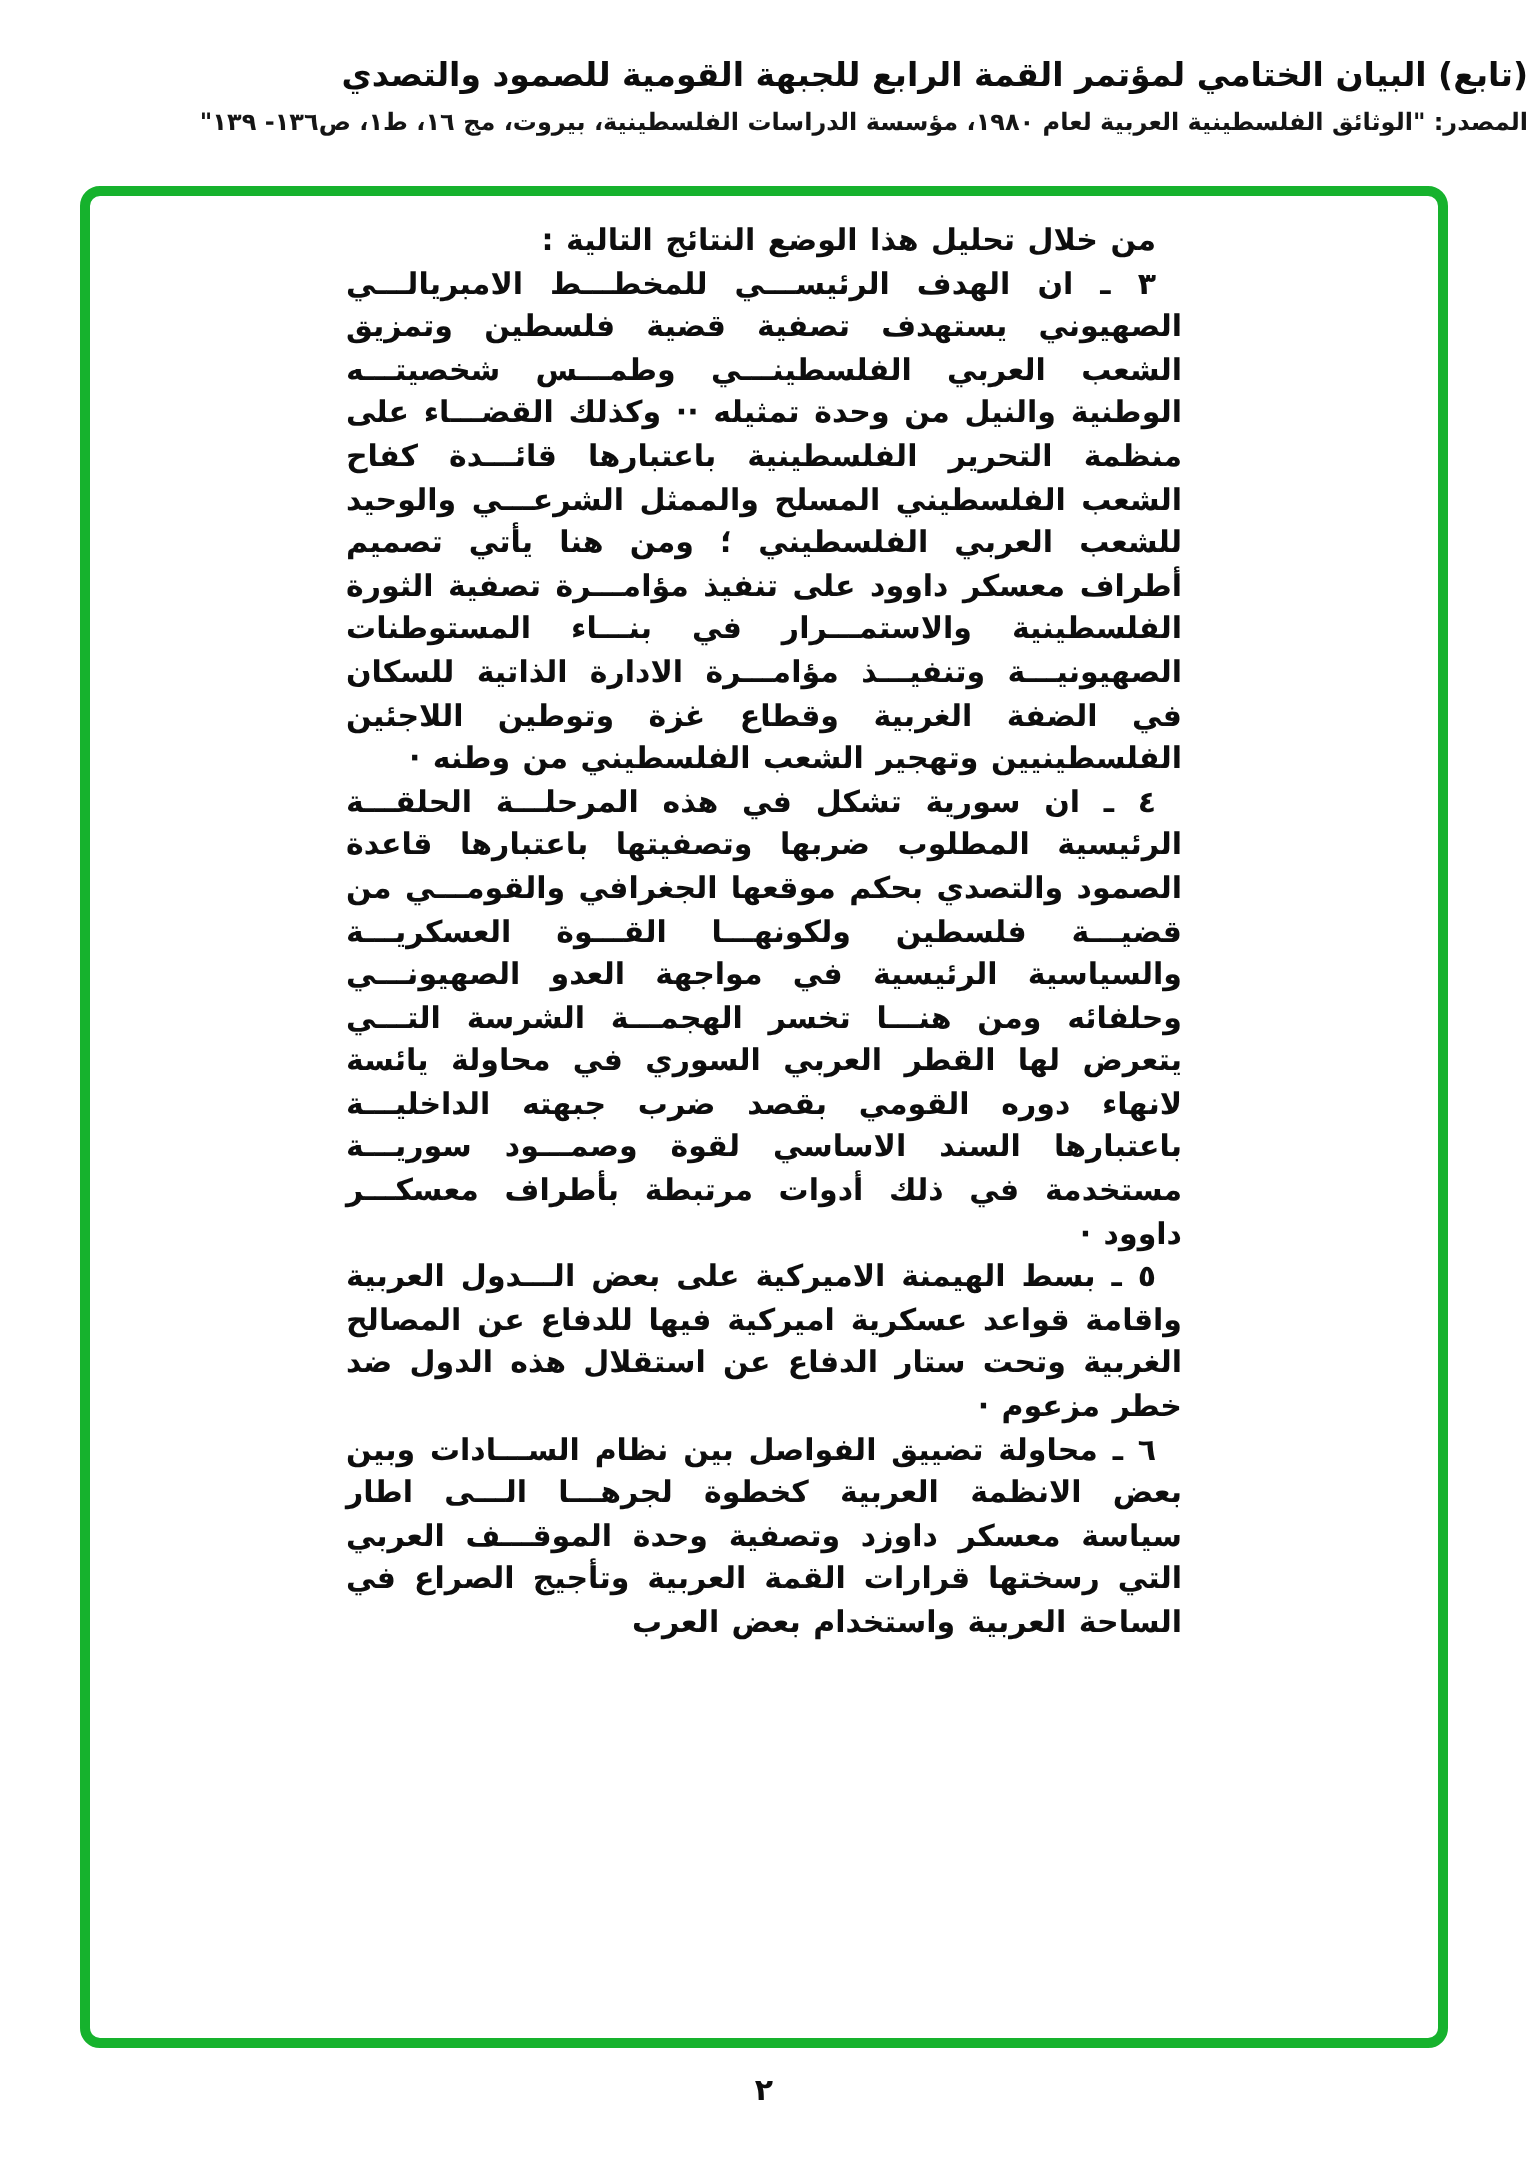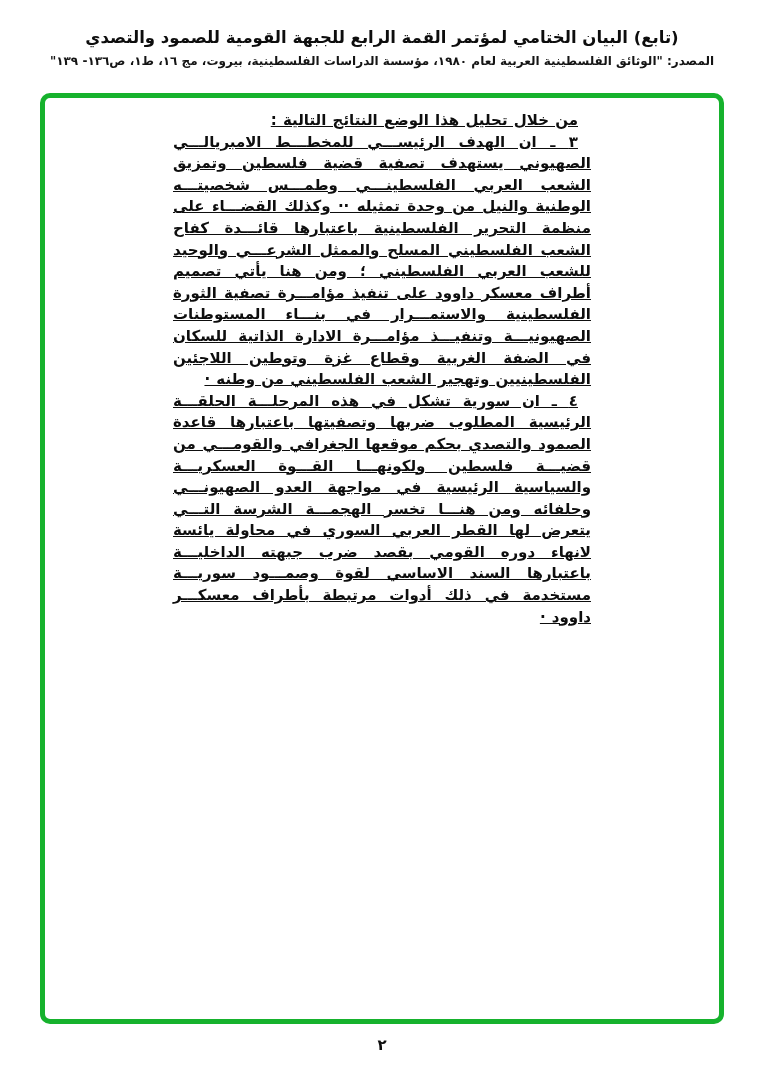--- a/index.html
+++ b/index.html
@@ -14,21 +14,21 @@
     overflow: hidden;
     font-family: "DejaVu Sans", sans-serif;
     color: #111111;
   }
   
   .header {
     position: absolute;
     top: 28px;
     left: 0;
     width: 764px;
-    text-align: center;
+    text-align: right;
     direction: rtl;
   }
   .header .title {
     font-size: 16.5px;
     font-weight: bold;
     letter-spacing: 0.2px;
     color: #0d0d0d;
   }
   .header .source {
     margin-top: 7px;
@@ -58,21 +58,20 @@
   .text-col {
     width: 418px;
     margin: 0 auto;
     direction: rtl;
     text-align: justify;
     font-size: 15px;
     font-weight: bold;
     line-height: 21.6px;
     color: #0e0e0e;
     word-spacing: 1px;
-    text-decoration: underline;
   }
   .text-col p {
     margin: 0;
     padding: 0;
     text-indent: 13px;
   }
   
   .page-number {
     position: absolute;
     left: 0;
@@ -92,16 +91,18 @@
   <div class="source">المصدر: "الوثائق الفلسطينية العربية لعام ١٩٨٠،  مؤسسة الدراسات الفلسطينية، بيروت، مج ١٦، ط١، ص١٣٦- ١٣٩"</div>
 </div>
 
 <div class="frame"></div>
 
 <div class="content">
   <div class="text-col">
     <p>من خلال تحليل هذا الوضع النتائج التالية :</p>
     <p>٣ ـ ان الهدف الرئيســـي للمخطـــط الامبريالـــي الصهيوني يستهدف تصفية قضية فلسطين وتمزيق الشعب العربي الفلسطينـــي وطمـــس شخصيتـــه الوطنية والنيل من وحدة تمثيله ·· وكذلك القضـــاء على منظمة التحرير الفلسطينية باعتبارها قائـــدة كفاح الشعب الفلسطيني المسلح والممثل الشرعـــي والوحيد للشعب العربي الفلسطيني ؛ ومن هنا يأتي تصميم أطراف معسكر داوود على تنفيذ مؤامـــرة تصفية الثورة الفلسطينية والاستمـــرار في بنـــاء المستوطنات الصهيونيـــة وتنفيـــذ مؤامـــرة الادارة الذاتية للسكان في الضفة الغربية وقطاع غزة وتوطين اللاجئين الفلسطينيين وتهجير الشعب الفلسطيني من وطنه ·</p>
     <p>٤ ـ ان سورية تشكل في هذه المرحلـــة الحلقـــة الرئيسية المطلوب ضربها وتصفيتها باعتبارها قاعدة الصمود والتصدي بحكم موقعها الجغرافي والقومـــي من قضيـــة فلسطين ولكونهـــا القـــوة العسكريـــة والسياسية الرئيسية في مواجهة العدو الصهيونـــي وحلفائه ومن هنـــا تخسر الهجمـــة الشرسة التـــي يتعرض لها القطر العربي السوري في محاولة يائسة لانهاء دوره القومي بقصد ضرب جبهته الداخليـــة باعتبارها السند الاساسي لقوة وصمـــود سوريـــة مستخدمة في ذلك أدوات مرتبطة بأطراف معسكـــر داوود ·</p>
+    <p>٥ ـ بسط الهيمنة الاميركية على بعض الـــدول العربية واقامة قواعد عسكرية اميركية فيها للدفاع عن المصالح الغربية وتحت ستار الدفاع عن استقلال هذه الدول ضد خطر مزعوم ·</p>
+    <p>٦ ـ محاولة تضييق الفواصل بين نظام الســـادات وبين بعض الانظمة العربية كخطوة لجرهـــا الـــى اطار سياسة معسكر داوزد وتصفية وحدة الموقـــف العربي التي رسختها قرارات القمة العربية وتأجيج الصراع في الساحة العربية واستخدام بعض العرب</p>
   </div>
 </div>
 
 <div class="page-number">٢</div>
 
 </body></html>

